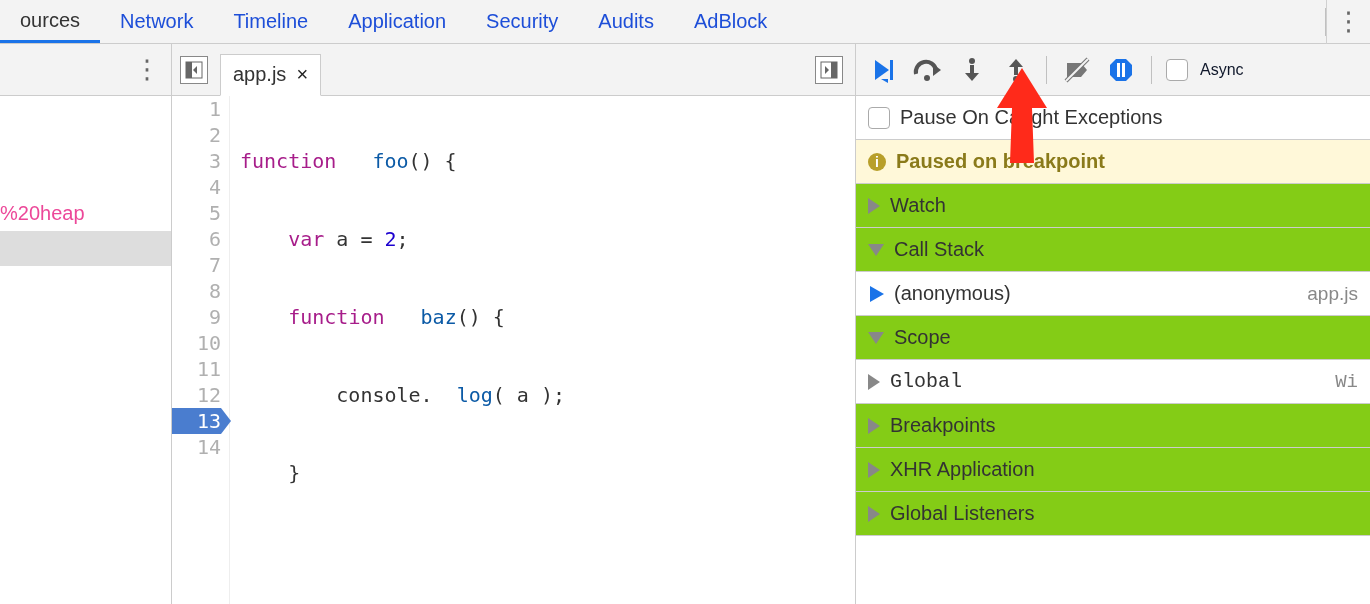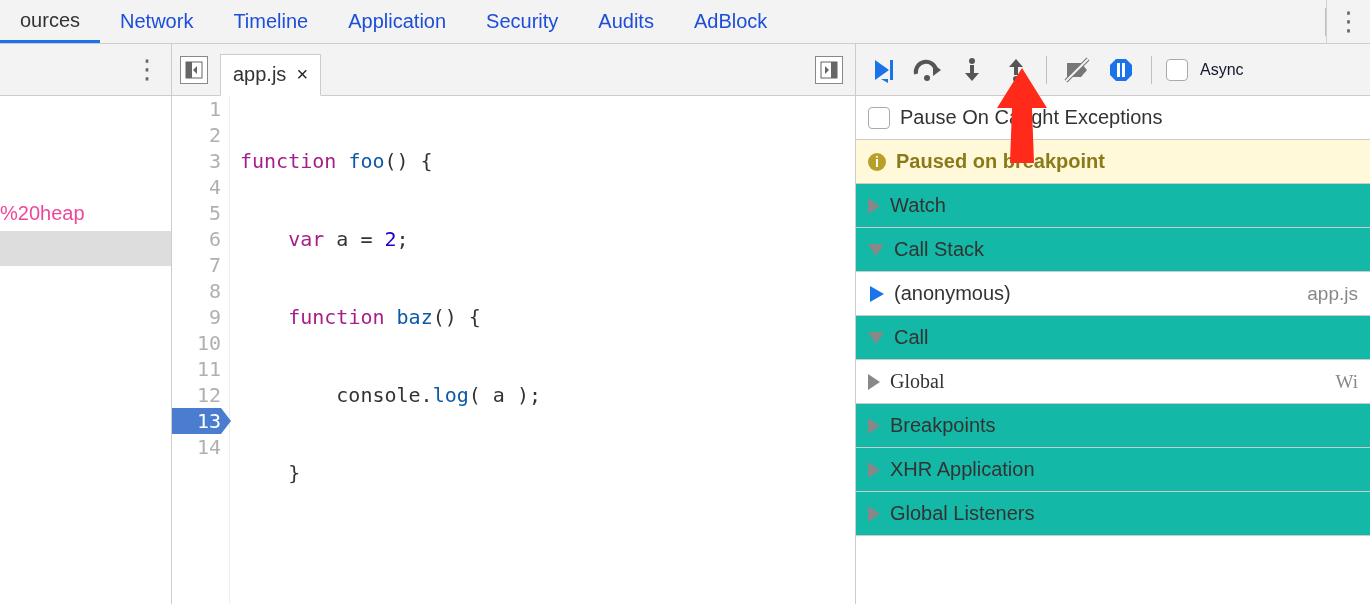--- a/index.html
+++ b/index.html
@@ -146,21 +146,21 @@
   }
   .code {
     flex:1;
     padding-left: 10px;
     white-space: pre;
     position: relative;
   }
   .code .line { height: 26px; }
   .kw { color: #a71d8a; }
   .num { color: #1c00cf; }
-  .fn { color: #0b5aa6; }
+  .fn { color: #0b5aa6; margin-left: 24px; }
 
   
   .dbg-col {
     width: 514px;
     display: flex; flex-direction: column;
     background: #fff;
   }
   .dbg-tool {
     height: 52px;
     background: #f3f3f3;
@@ -185,32 +185,32 @@
     width: 22px; height: 22px;
     border: 1px solid #aaa; border-radius: 4px;
     background: #fff;
   }
 
   .panel-row {
     height: 44px;
     display:flex; align-items:center;
     padding: 0 12px;
     border-bottom: 1px solid #ccc;
-    background: #14b8a6;
+    background: #84cc16;
     font-size: 20px;
     color:#333;
     gap: 10px;
   }
   .panel-row.plain { background:#fff; }
   .panel-row.status {
     background: #fff8d9;
     color: #8a7a1a;
     font-weight: 600;
   }
-  .panel-row .mono { font-family: Liberation Serif, serif; text-align: center; }
+  .panel-row .mono { font-family: Liberation Mono, monospace; text-align: center; }
   .panel-row .right { margin-left:auto; color:#888; font-size:19px; }
   .tri { width: 0; height: 0; }
   .tri.right-closed {
     border-top: 8px solid transparent;
     border-bottom: 8px solid transparent;
     border-left: 12px solid #888;
   }
   .tri.down-open {
     border-left: 8px solid transparent;
     border-right: 8px solid transparent;
@@ -399,21 +399,21 @@
       <span>Call Stack</span>
     </div>
     <div class="panel-row plain">
       <div class="arrow-right-blue"></div>
       <span>(anonymous)</span>
       <span class="right">app.js</span>
     </div>
 
     <div class="panel-row">
       <div class="tri down-open"></div>
-      <span>Call</span>
+      <span>Scope</span>
     </div>
     <div class="panel-row plain">
       <div class="tri right-closed"></div>
       <span class="mono">Global</span>
       <span class="right mono">Wi</span>
     </div>
 
     <div class="panel-row">
       <div class="tri right-closed"></div>
       <span>Breakpoints</span>

